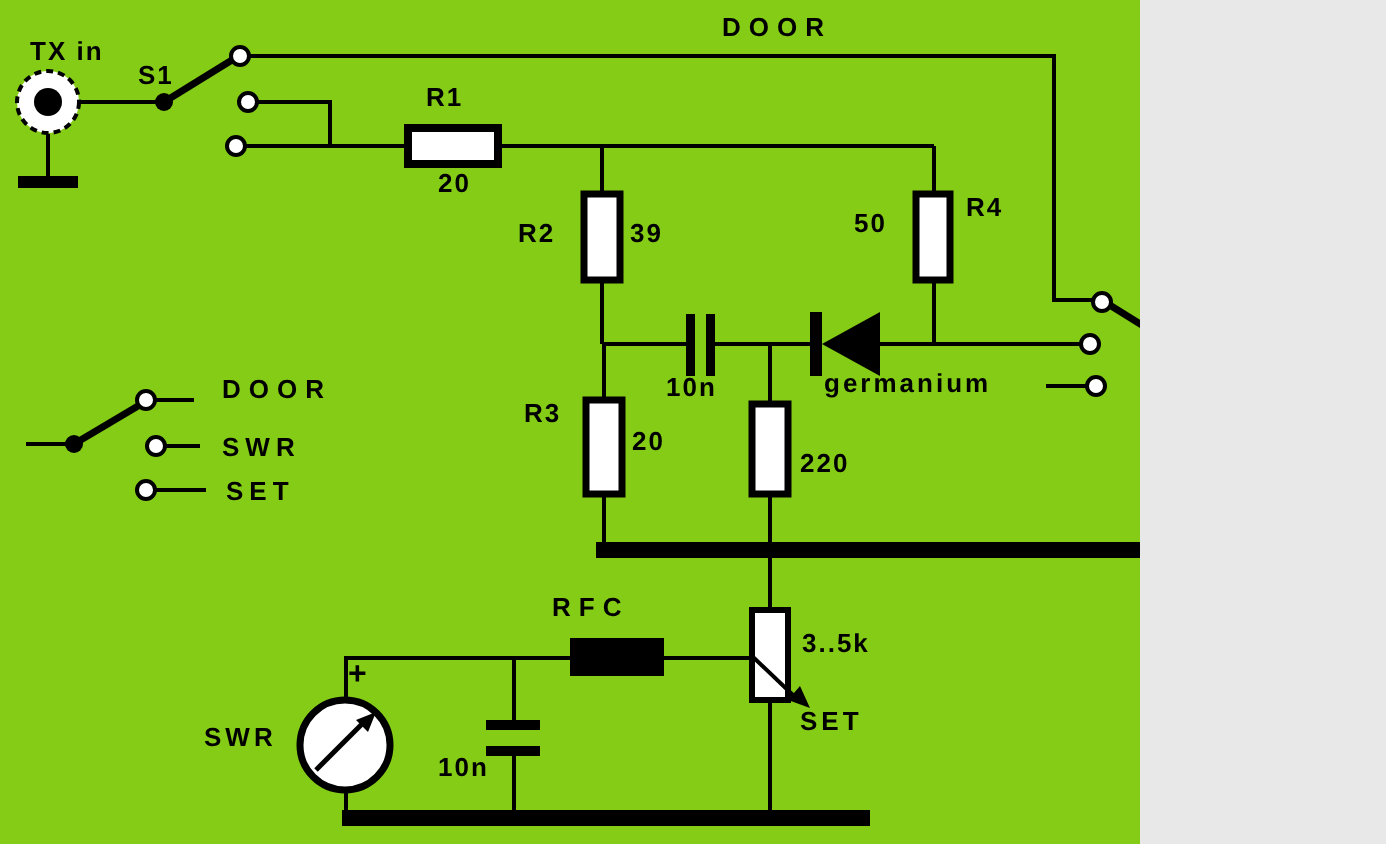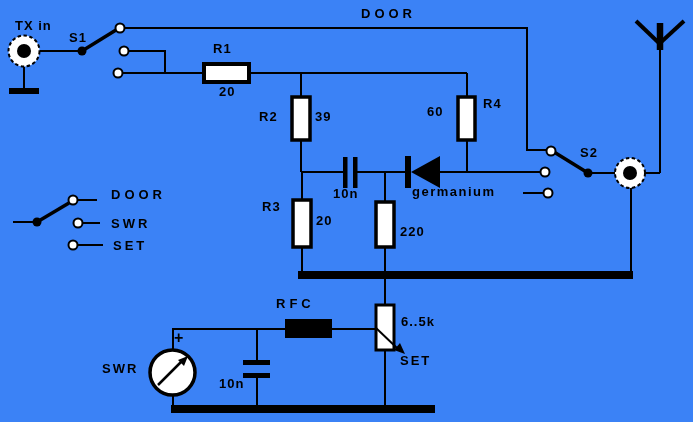--- a/index.html
+++ b/index.html
@@ -1,19 +1,19 @@
 <!DOCTYPE html>
 <html><head>
 <meta charset="utf-8">
 <style>
   html,body{margin:0;padding:0;background:#e8e8e8;}
   .stage{
     position:relative;
-    width:693px;height:422px;
-    background:#3b82f6;
+    width:570px;height:422px;
+    background:#84cc16;
     font-family:"Liberation Sans",sans-serif;
     overflow:hidden;
   }
   .stage svg{position:absolute;left:0;top:0;}
   .lbl{
     position:absolute;
     font:700 13px "Liberation Sans",sans-serif;
     color:#000;
     line-height:1;
     white-space:nowrap;
@@ -163,35 +163,35 @@
   </svg>
 
   <span class="lbl" style="left:15px;top:19px">TX in</span>
   <span class="lbl" style="left:69px;top:31px">S1</span>
   <span class="lbl ls4" style="left:361px;top:7px">DOOR</span>
 
   <span class="lbl" style="left:213px;top:42px">R1</span>
   <span class="lbl" style="left:219px;top:85px">20</span>
   <span class="lbl" style="left:259px;top:110px">R2</span>
   <span class="lbl" style="left:315px;top:110px">39</span>
-  <span class="lbl" style="left:427px;top:105px">60</span>
+  <span class="lbl" style="left:427px;top:105px">50</span>
   <span class="lbl" style="left:483px;top:97px">R4</span>
   <span class="lbl" style="left:262px;top:200px">R3</span>
   <span class="lbl" style="left:316px;top:214px">20</span>
   <span class="lbl" style="left:400px;top:225px">220</span>
 
   <span class="lbl" style="left:333px;top:187px">10n</span>
   <span class="lbl" style="left:412px;top:185px;letter-spacing:1.5px">germanium</span>
   <span class="lbl" style="left:580px;top:146px">S2</span>
 
   <span class="lbl ls4" style="left:111px;top:188px">DOOR</span>
   <span class="lbl ls3" style="left:111px;top:217px">SWR</span>
   <span class="lbl ls3" style="left:113px;top:239px">SET</span>
 
   <span class="lbl ls4" style="left:276px;top:297px">RFC</span>
-  <span class="lbl" style="left:401px;top:315px">6..5k</span>
+  <span class="lbl" style="left:401px;top:315px">3..5k</span>
   <span class="lbl" style="left:400px;top:354px;letter-spacing:2px">SET</span>
 
   <span class="lbl" style="left:102px;top:362px;letter-spacing:2px">SWR</span>
   <span class="lbl plus" style="left:174px;top:330px">+</span>
   <span class="lbl" style="left:219px;top:377px">10n</span>
 
 </div>
 
 </body></html>

